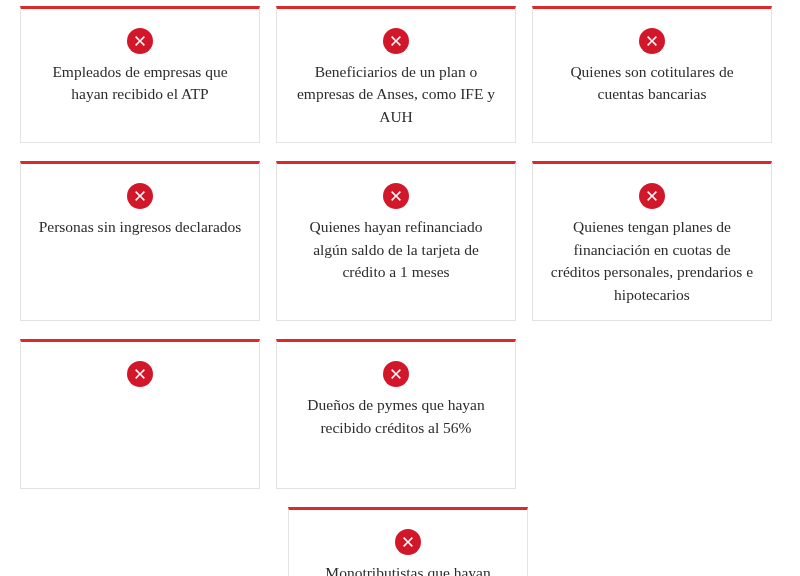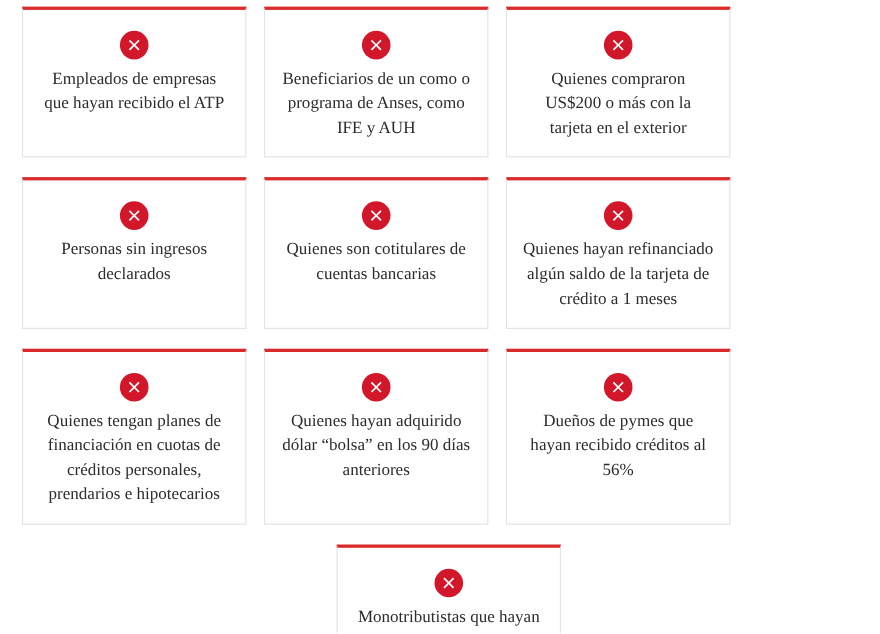--- a/index.html
+++ b/index.html
@@ -23,28 +23,28 @@
   .grid {
     display: flex;
     flex-wrap: wrap;
     justify-content: flex-start;
     align-content: flex-start;
     gap: 18px 16px;
   }
   .card {
     position: relative;
     box-sizing: border-box;
-    width: 204px;
+    width: 240px;
     min-height: 122px;
     background: #ffffff;
     border: 1px solid #e3e3e3;
     border-top: 3px solid #d92b2b;
     display: flex;
     flex-direction: column;
-    align-items: flex-start;
+    align-items: center;
     justify-content: flex-start;
     padding: 26px 14px 14px 14px;
   }
   .card.row2 { min-height: 130px; }
   .card.row3 { min-height: 150px; }
   .card.row4 { min-height: 110px; }
 
   .badge {
     position: absolute;
     top: 19px;
@@ -95,48 +95,40 @@
       </span>
       <div class="card-text">Empleados de empresas que hayan recibido el ATP</div>
     </div>
 
     <div class="card row1">
       <span class="badge">
         <svg width="16" height="16" viewBox="0 0 16 16" aria-hidden="true">
           <path d="M4.2 3.1 L8 6.9 L11.8 3.1 L12.9 4.2 L9.1 8 L12.9 11.8 L11.8 12.9 L8 9.1 L4.2 12.9 L3.1 11.8 L6.9 8 L3.1 4.2 Z" fill="#ffffff"></path>
         </svg>
       </span>
-      <div class="card-text">Beneficiarios de un como o programa de Anses, como IFE y AUH</div>
+      <div class="card-text">Beneficiarios de un plan o empresas de Anses, como IFE y AUH</div>
     </div>
 
-    <div class="card row1">
+
+    <div class="card row2">
       <span class="badge">
         <svg width="16" height="16" viewBox="0 0 16 16" aria-hidden="true">
           <path d="M4.2 3.1 L8 6.9 L11.8 3.1 L12.9 4.2 L9.1 8 L12.9 11.8 L11.8 12.9 L8 9.1 L4.2 12.9 L3.1 11.8 L6.9 8 L3.1 4.2 Z" fill="#ffffff"></path>
         </svg>
       </span>
-      <div class="card-text">Quienes compraron US$200 o más con la tarjeta en el exterior</div>
+      <div class="card-text">Quienes son cotitulares de cuentas bancarias</div>
     </div>
 
     <div class="card row2">
       <span class="badge">
         <svg width="16" height="16" viewBox="0 0 16 16" aria-hidden="true">
           <path d="M4.2 3.1 L8 6.9 L11.8 3.1 L12.9 4.2 L9.1 8 L12.9 11.8 L11.8 12.9 L8 9.1 L4.2 12.9 L3.1 11.8 L6.9 8 L3.1 4.2 Z" fill="#ffffff"></path>
         </svg>
       </span>
       <div class="card-text">Personas sin ingresos declarados</div>
-    </div>
-
-    <div class="card row2">
-      <span class="badge">
-        <svg width="16" height="16" viewBox="0 0 16 16" aria-hidden="true">
-          <path d="M4.2 3.1 L8 6.9 L11.8 3.1 L12.9 4.2 L9.1 8 L12.9 11.8 L11.8 12.9 L8 9.1 L4.2 12.9 L3.1 11.8 L6.9 8 L3.1 4.2 Z" fill="#ffffff"></path>
-        </svg>
-      </span>
-      <div class="card-text">Quienes son cotitulares de cuentas bancarias</div>
     </div>
 
     <div class="card row2">
       <span class="badge">
         <svg width="16" height="16" viewBox="0 0 16 16" aria-hidden="true">
           <path d="M4.2 3.1 L8 6.9 L11.8 3.1 L12.9 4.2 L9.1 8 L12.9 11.8 L11.8 12.9 L8 9.1 L4.2 12.9 L3.1 11.8 L6.9 8 L3.1 4.2 Z" fill="#ffffff"></path>
         </svg>
       </span>
       <div class="card-text">Quienes hayan refinanciado algún saldo de la tarjeta de crédito a 1 meses</div>
     </div>
@@ -149,21 +141,20 @@
       </span>
       <div class="card-text">Quienes tengan planes de financiación en cuotas de créditos personales, prendarios e hipotecarios</div>
     </div>
 
     <div class="card row3">
       <span class="badge">
         <svg width="16" height="16" viewBox="0 0 16 16" aria-hidden="true">
           <path d="M4.2 3.1 L8 6.9 L11.8 3.1 L12.9 4.2 L9.1 8 L12.9 11.8 L11.8 12.9 L8 9.1 L4.2 12.9 L3.1 11.8 L6.9 8 L3.1 4.2 Z" fill="#ffffff"></path>
         </svg>
       </span>
-      <div class="card-text">Quienes hayan adquirido dólar “bolsa” en los 90 días anteriores</div>
     </div>
 
     <div class="card row3">
       <span class="badge">
         <svg width="16" height="16" viewBox="0 0 16 16" aria-hidden="true">
           <path d="M4.2 3.1 L8 6.9 L11.8 3.1 L12.9 4.2 L9.1 8 L12.9 11.8 L11.8 12.9 L8 9.1 L4.2 12.9 L3.1 11.8 L6.9 8 L3.1 4.2 Z" fill="#ffffff"></path>
         </svg>
       </span>
       <div class="card-text">Dueños de pymes que hayan recibido créditos al 56%</div>
     </div>

